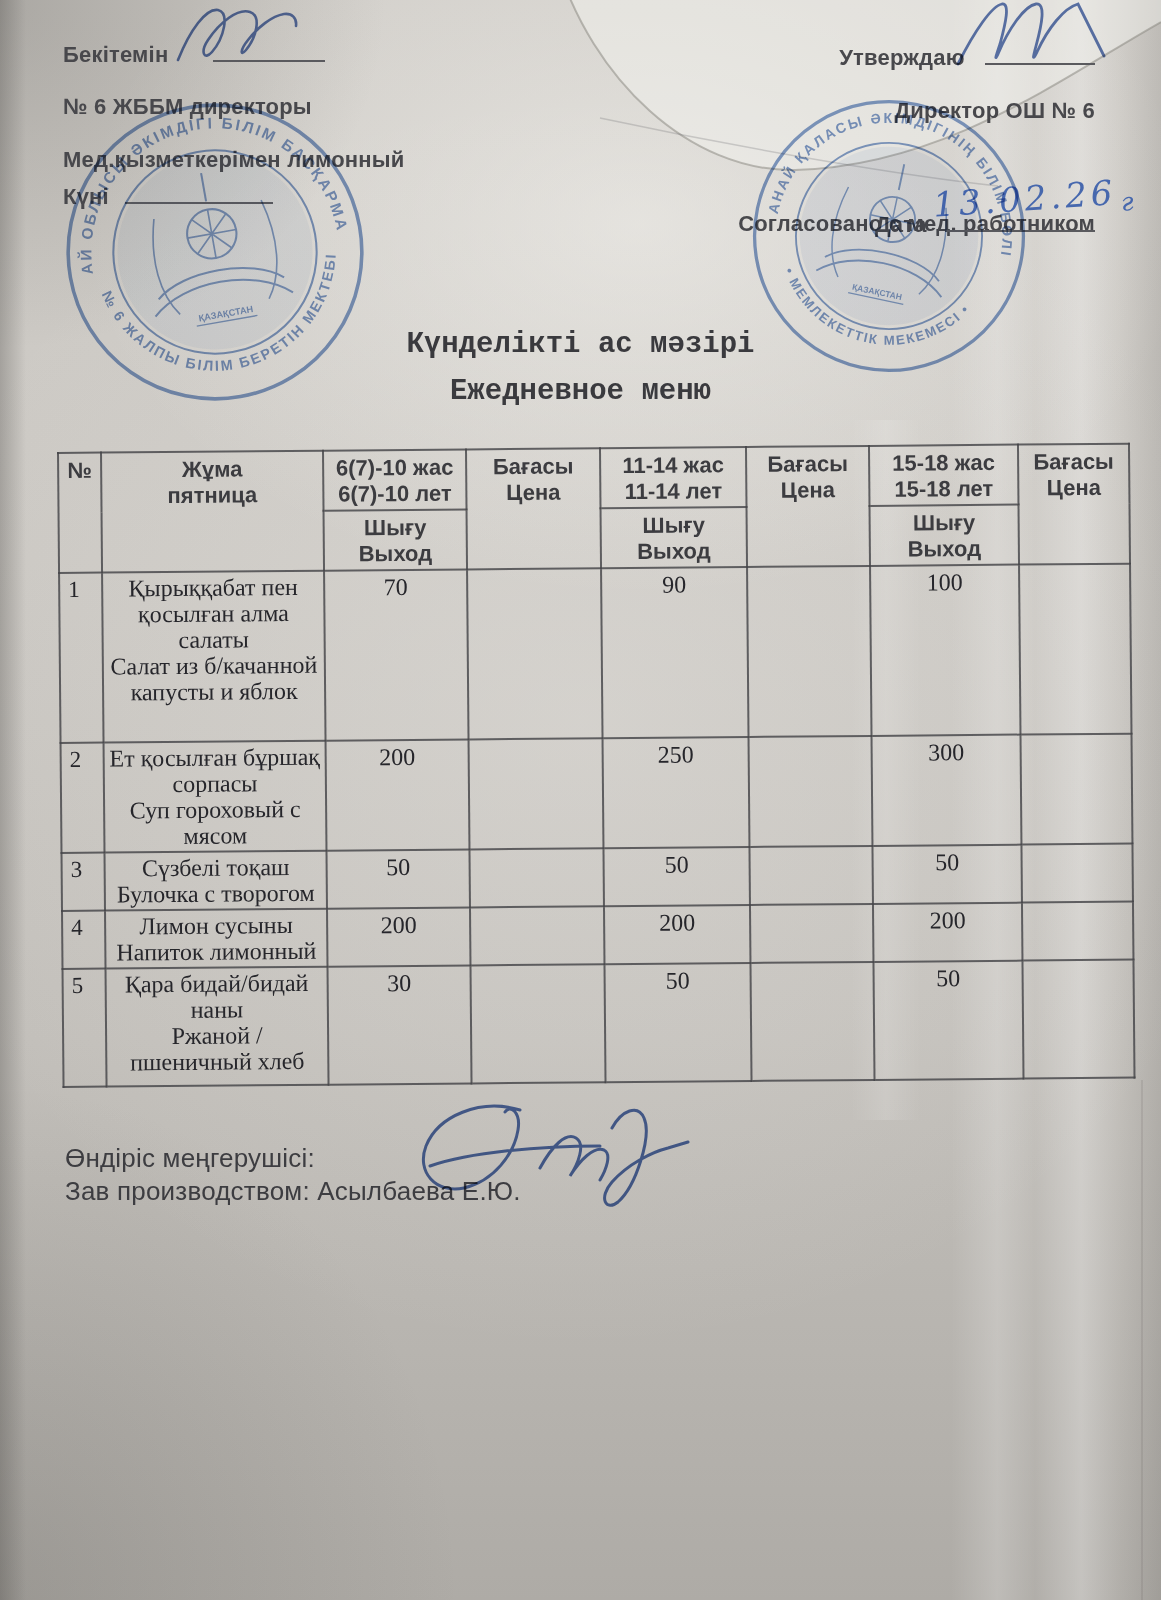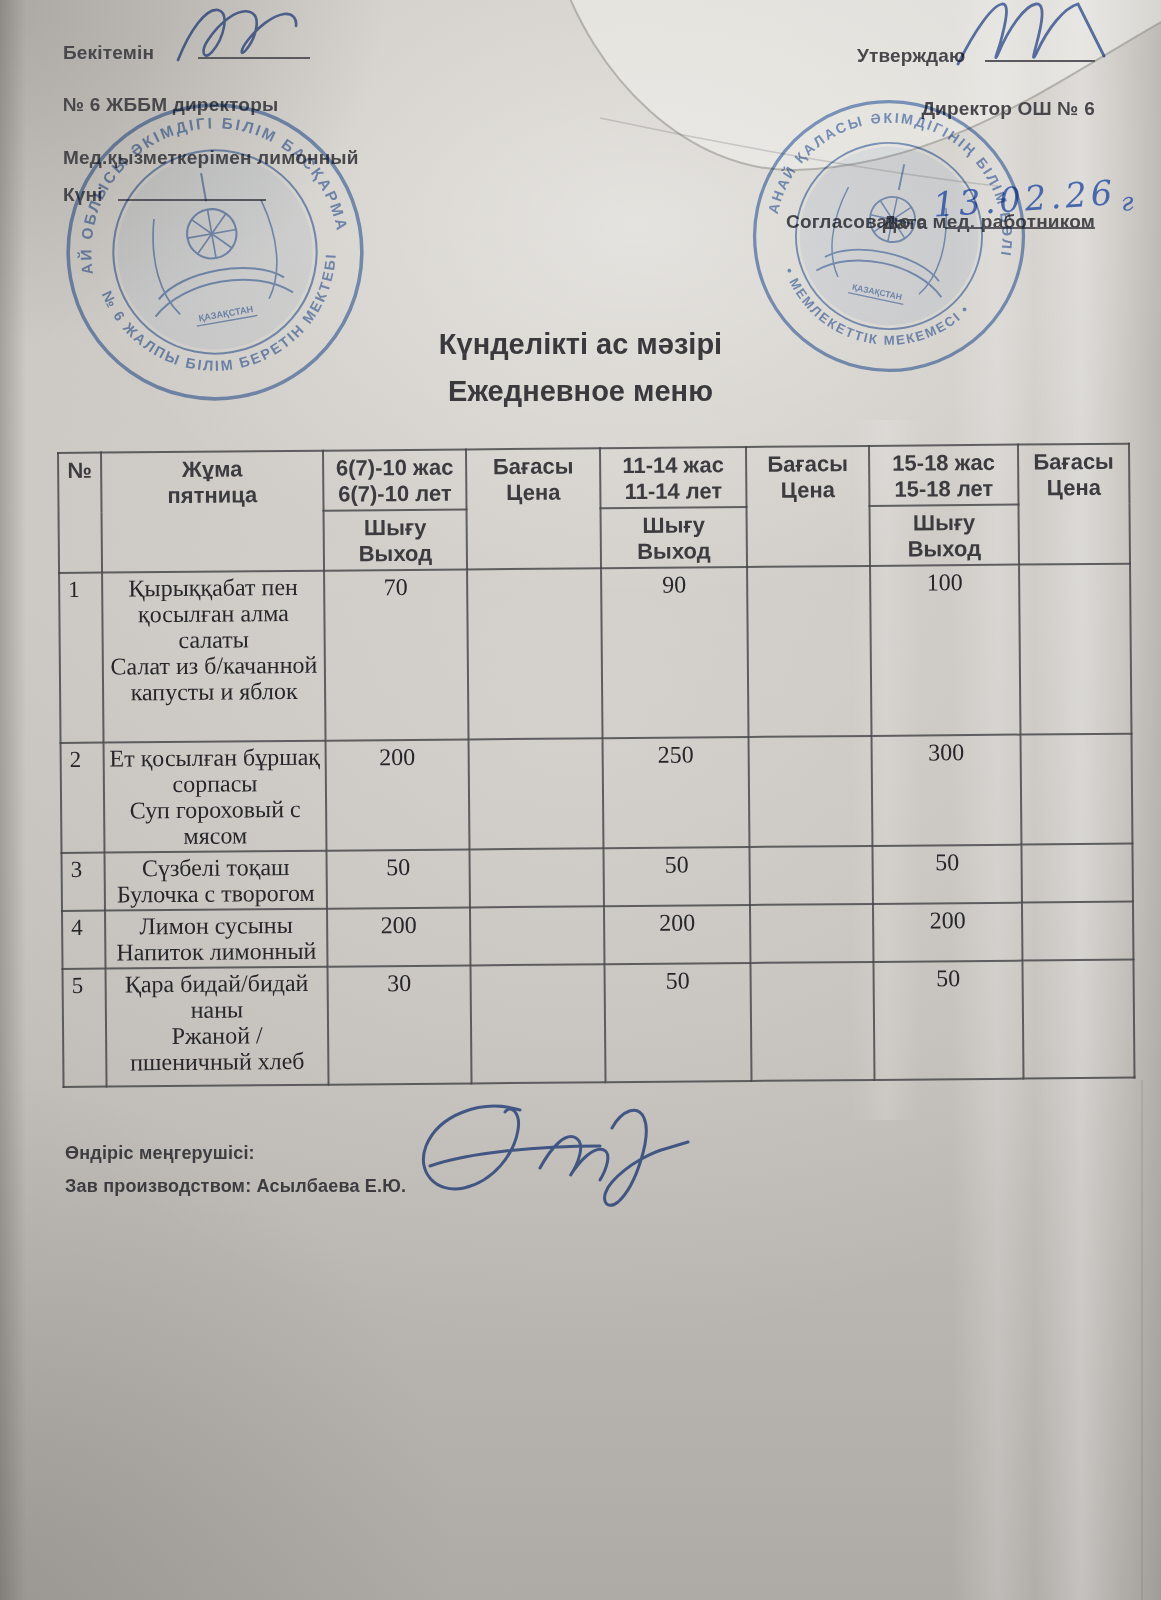--- a/index.html
+++ b/index.html
@@ -20,40 +20,40 @@
     background:linear-gradient(90deg, rgba(70,68,65,.30), rgba(70,68,65,0));}
   .streaks-right{position:absolute;right:0;top:0;width:210px;height:100%;
     background:linear-gradient(90deg, rgba(255,255,255,0) 0%, rgba(255,255,255,.20) 22%,
       rgba(255,255,255,.04) 40%, rgba(255,255,255,.28) 62%, rgba(210,208,204,.10) 80%, rgba(60,58,55,.12) 100%);}
   .streak-mid{position:absolute;right:240px;top:420px;width:70px;height:700px;
     background:linear-gradient(90deg, rgba(255,255,255,0), rgba(255,255,255,.14), rgba(255,255,255,0));}
   .paper-edge-bottom{position:absolute;right:18px;top:1080px;width:2px;height:520px;
     background:rgba(90,88,84,.14);}
 
   
-  .appr-line{position:absolute;font-weight:bold;font-size:19px;color:#48484c;letter-spacing:.2px;white-space:nowrap;}
+  .appr-line{position:absolute;font-weight:bold;font-size:22px;color:#48484c;letter-spacing:.2px;white-space:nowrap;}
   .uline{display:inline-block;border-bottom:2px solid #5a5a5e;height:15px;vertical-align:baseline;}
   .appr-right{text-align:center;}
 
   
-  .title-block{position:absolute;left:0;top:330px;width:1161px;text-align:center;color:#3a3a3e;}
+  .title-block{position:absolute;left:0;top:330px;width:1161px;text-align:center;color:#3a3a3e;font-family:Liberation Mono, monospace;}
   .title-block div{font-weight:bold;font-size:29px;line-height:1.0;}
   .title-block .t2{margin-top:18px;}
 
   
   table.menu{position:absolute;left:57px;top:452px;width:1071px;border-collapse:collapse;table-layout:fixed;
     transform:rotate(-0.5deg);transform-origin:0 0;}
   table.menu td{border:2px solid rgba(68,68,72,.82);vertical-align:top;overflow:hidden;}
   .hd{font-family:"Liberation Sans",sans-serif;font-weight:bold;font-size:22px;line-height:26px;color:#3c3c40;text-align:center;padding:4px 2px 2px;}
   .bd{font-family:"Liberation Serif",serif;font-size:24px;line-height:26px;color:#26262b;text-align:center;padding:2px 4px;}
   .numcell{font-family:"Liberation Serif",serif;font-size:23px;color:#26262b;text-align:left;padding:3px 0 0 8px;}
   .valcell{font-family:"Liberation Serif",serif;font-size:24px;color:#26262b;text-align:center;padding:3px 0 0;}
 
   
-  .footer-line{position:absolute;font-weight:bold;font-size:18px;color:#3d3d41;letter-spacing:.2px;}
+  .footer-line{position:absolute;font-weight:normal;font-size:26px;color:#3d3d41;letter-spacing:.2px;}
 
   
   svg.fx{position:absolute;left:0;top:0;pointer-events:none;}
   
   svg.stamp{position:absolute;pointer-events:none;mix-blend-mode:multiply;opacity:.78;}
   svg.sig{position:absolute;pointer-events:none;mix-blend-mode:multiply;}
   .hand-date{position:absolute;left:933px;top:178px;font-family:"DejaVu Serif",serif;font-style:italic;
     font-size:34px;color:#3b5fab;letter-spacing:4px;transform:rotate(-4deg);opacity:.92;white-space:nowrap;}
   .hand-date .suffix{font-size:25px;letter-spacing:0;position:relative;top:7px;left:4px;}
 </style>

